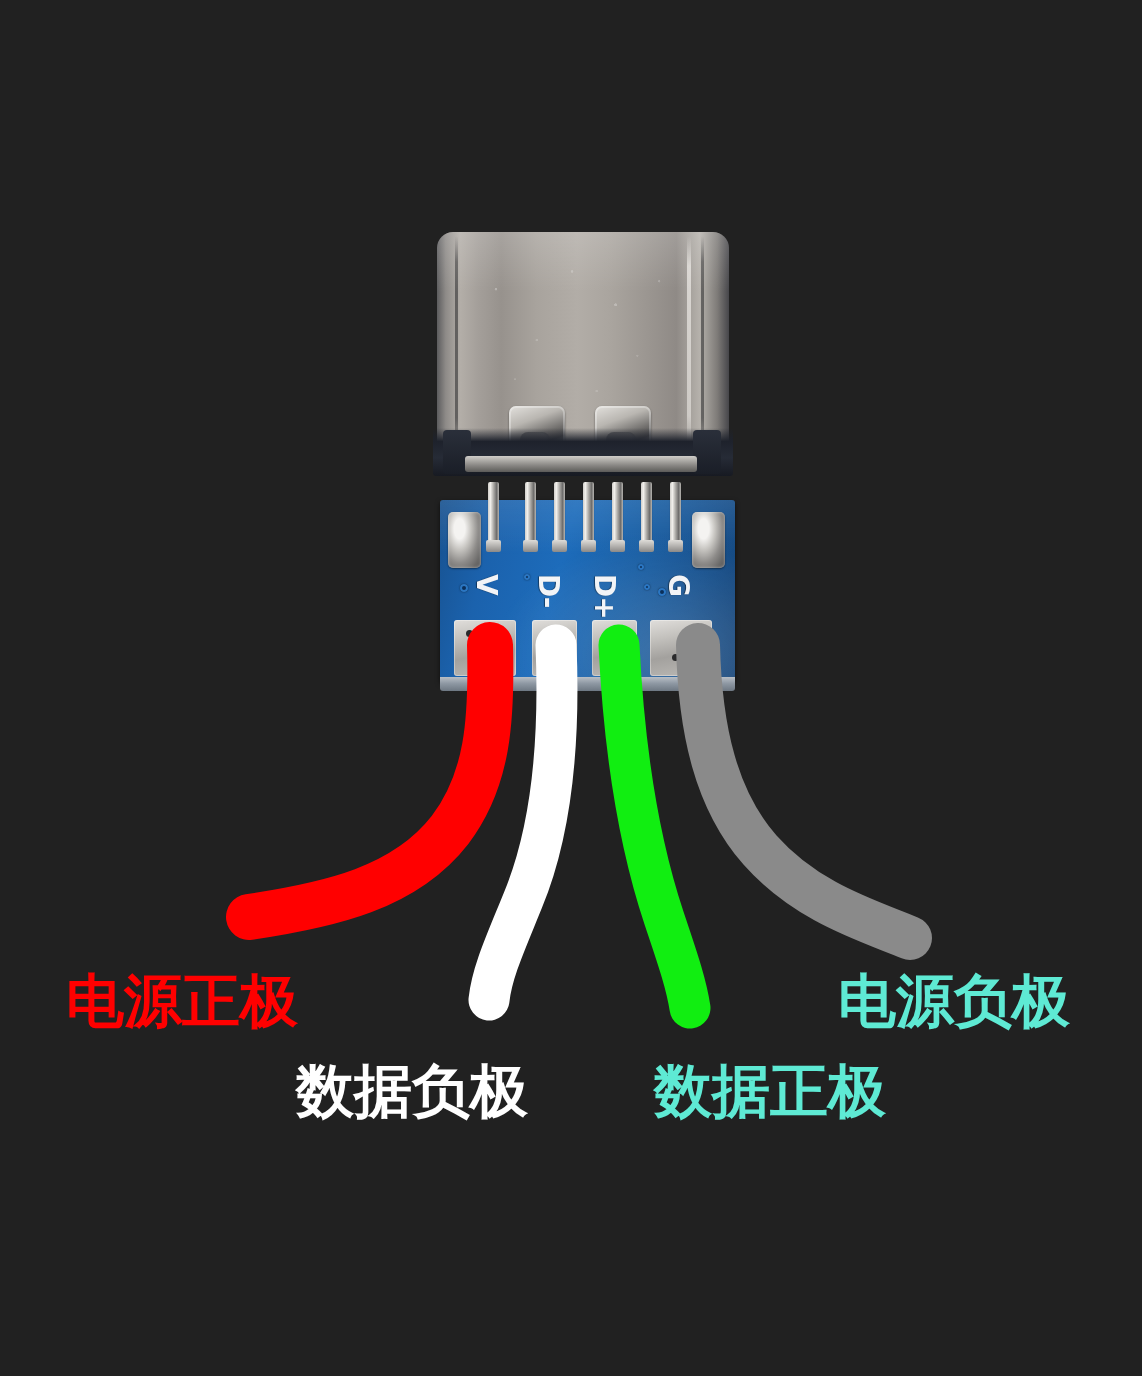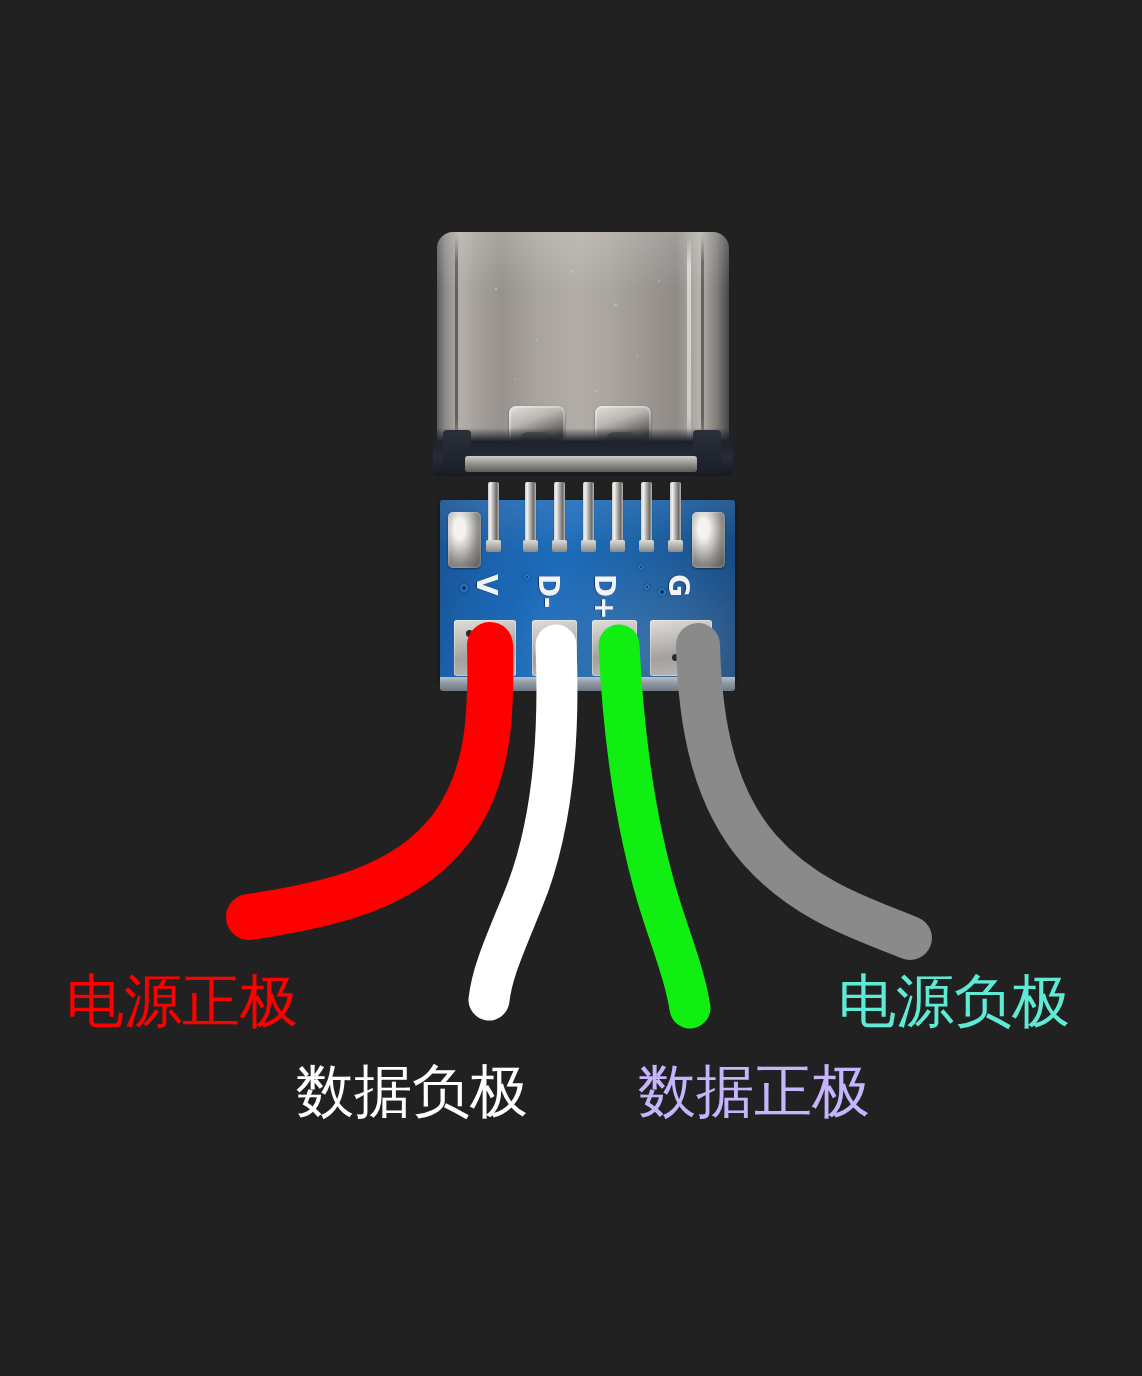--- a/index.html
+++ b/index.html
@@ -252,28 +252,28 @@
     left: 0; top: 0;
     width: 1142px;
     height: 1376px;
     pointer-events: none;
   }
 
   
   .caption {
     position: absolute;
     font-family: "DejaVu Sans", "Liberation Sans", sans-serif;
-    font-weight: 400;
+    font-weight: 700;
     font-size: 58px;
     line-height: 1;
     white-space: nowrap;
   }
   .cap-vbus  { left: 66px;  top: 972px;  color: #ff0000; }
   .cap-dm    { left: 296px; top: 1062px; color: #ffffff; }
-  .cap-dp    { left: 638px; top: 1062px; color: #c4b5fd; text-align: center; }
+  .cap-dp    { left: 654px; top: 1062px; color: #5eead4; text-align: center; }
   .cap-gnd   { left: 838px; top: 972px;  color: #5eead4; }
 </style>
 </head>
 <body style="background: rgb(33, 33, 33);">
 
 <div id="stage" style="background: rgb(33, 33, 33);">
 
   <div class="shell-wrap">
     <div class="shell-body">
       <div class="shell-speckle"></div>

